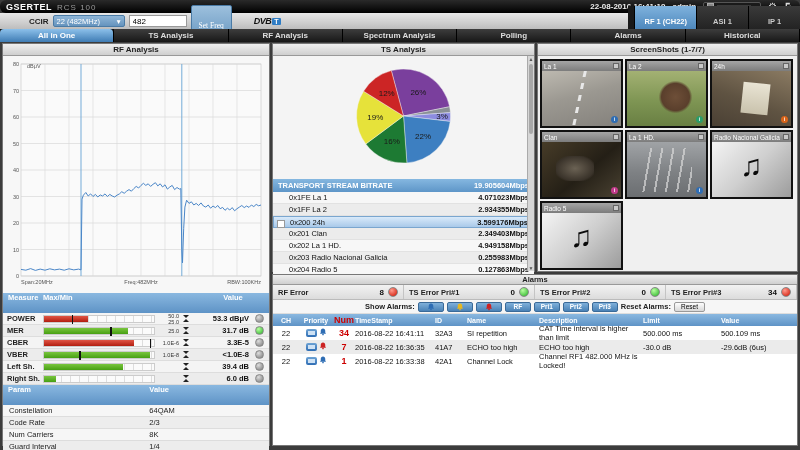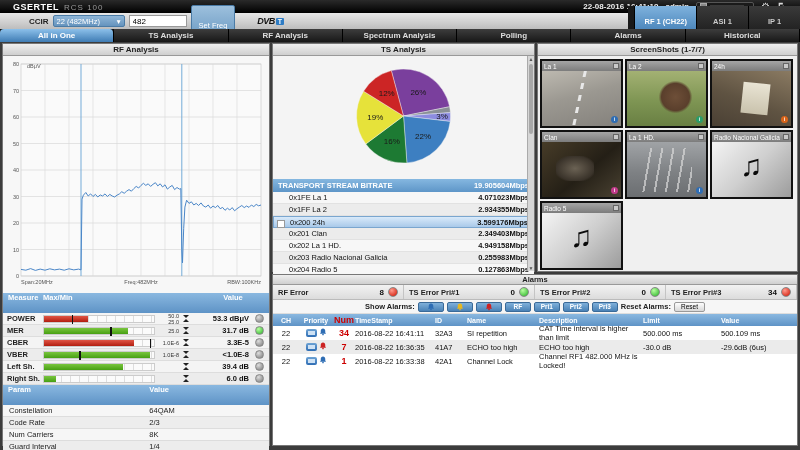--- a/index.html
+++ b/index.html
@@ -3,21 +3,21 @@
 <meta charset="utf-8">
 <style>
   * { margin:0; padding:0; box-sizing:border-box; }
   html,body { background:#222; }
   body { font-family:"Liberation Sans", sans-serif; }
   #app { position:relative; width:800px; height:450px; background:#3c3c3c; overflow:hidden; }
 
   
   .topbar { position:absolute; left:0; top:0; width:800px; height:13px;
     background:linear-gradient(180deg,#2a2a2a,#000); display:flex; align-items:center;
-    justify-content:space-between; padding:0 13px; }
+    justify-content:space-between; padding:0 6px;border-radius:6px; }
   .brand { display:flex; align-items:baseline; gap:5px; }
   .brand b { color:#fff; font-size:9px; letter-spacing:.5px; }
   .brand span { color:#999; font-size:8px; letter-spacing:1px; }
   .top-right { display:flex; align-items:flex-start; gap:7px; }
   .top-right .dt, .top-right .usr { color:#eee; font-size:8px; font-weight:bold; }
   .status-pill { height:9px; width:58px; background:#1a1a1a; border:1px solid #555;
     border-radius:2px; display:flex; align-items:center; gap:3px; padding:0 3px; cursor:pointer; }
   .status-pill .pg { width:7px; height:6px; background:#888; border:1px solid #aaa; }
   .status-pill .tx { width:34px; height:3px; background:#3a3a3a; }
   .gear { color:#ddd; font-size:10px; line-height:10px; cursor:pointer; }
@@ -27,21 +27,21 @@
   .toolbar { position:absolute; left:0; top:13px; width:800px; height:16px;
     background:linear-gradient(180deg,#e8e8e8,#bdbdbd); display:flex; align-items:center; }
   .tool-left { display:flex; align-items:center; gap:4px; padding-left:5px; flex:1;margin-left:24px; }
   .lbl-ccir { font-size:8px; font-weight:bold; color:#222; }
   .chan-select { width:72px; height:12px; background:linear-gradient(180deg,#8fb6d8,#6593bd);
     border:1px solid #4a7ba6; border-radius:2px; color:#fff; font-size:7.5px; display:flex;
     align-items:center; justify-content:space-between; padding:0 3px; cursor:pointer; }
   .freq-input { width:58px; height:12px; border:1px solid #999; font-size:8px; padding:0 3px;
     font-family:"Liberation Sans",sans-serif; }
   .btn-setfreq { height:12px; background:linear-gradient(180deg,#9dc0dd,#6e9cc4);
-    border:1px solid #4a7ba6; border-radius:2px; color:#fff; font-size:7.5px; padding:15px 7px; cursor:pointer; }
+    border:1px solid #4a7ba6; border-radius:2px; color:#fff; font-size:7.5px; padding:15px 7px; cursor:pointer;font-family:Liberation Serif, serif; }
   .dvb { margin-left:18px; display:flex; align-items:center; gap:1px; }
   .dvb b { font-size:9px; font-style:italic; color:#111; letter-spacing:-.5px; }
   .dvb i { font-style:normal; font-size:7px; font-weight:bold; color:#fff; background:#2e7cc4;
     padding:0 2px; border-radius:1px; }
   .tool-right { height:30px; background:#191919; display:flex; align-items:stretch; padding-left:6px; }
   .itab { min-width:52px; padding:0 9px; display:flex; align-items:center; justify-content:center;
     color:#ccc; font-size:7.5px; font-weight:bold; background:linear-gradient(180deg,#3a3a3a,#1c1c1c);
     border-left:1px solid #000; cursor:pointer; }
   .itab.active { background:linear-gradient(180deg,#7fb2dd,#3f7cb4); color:#fff; }
 

